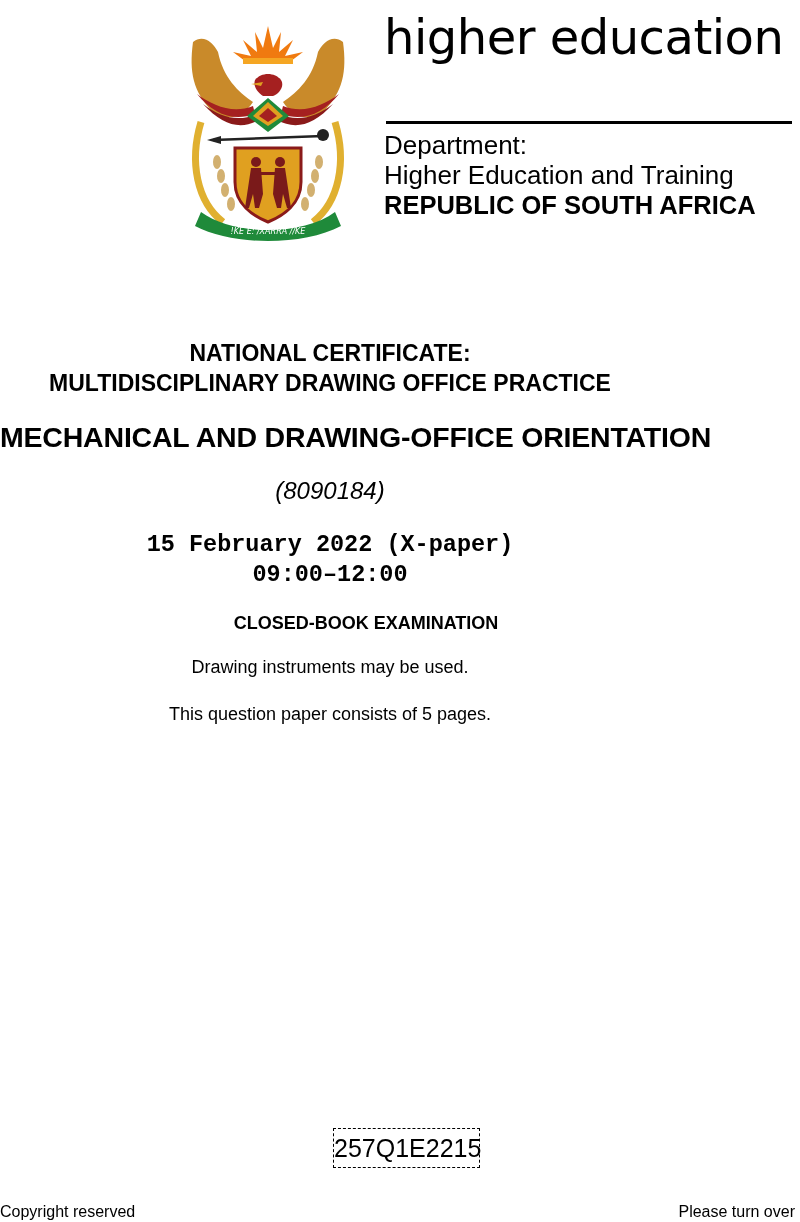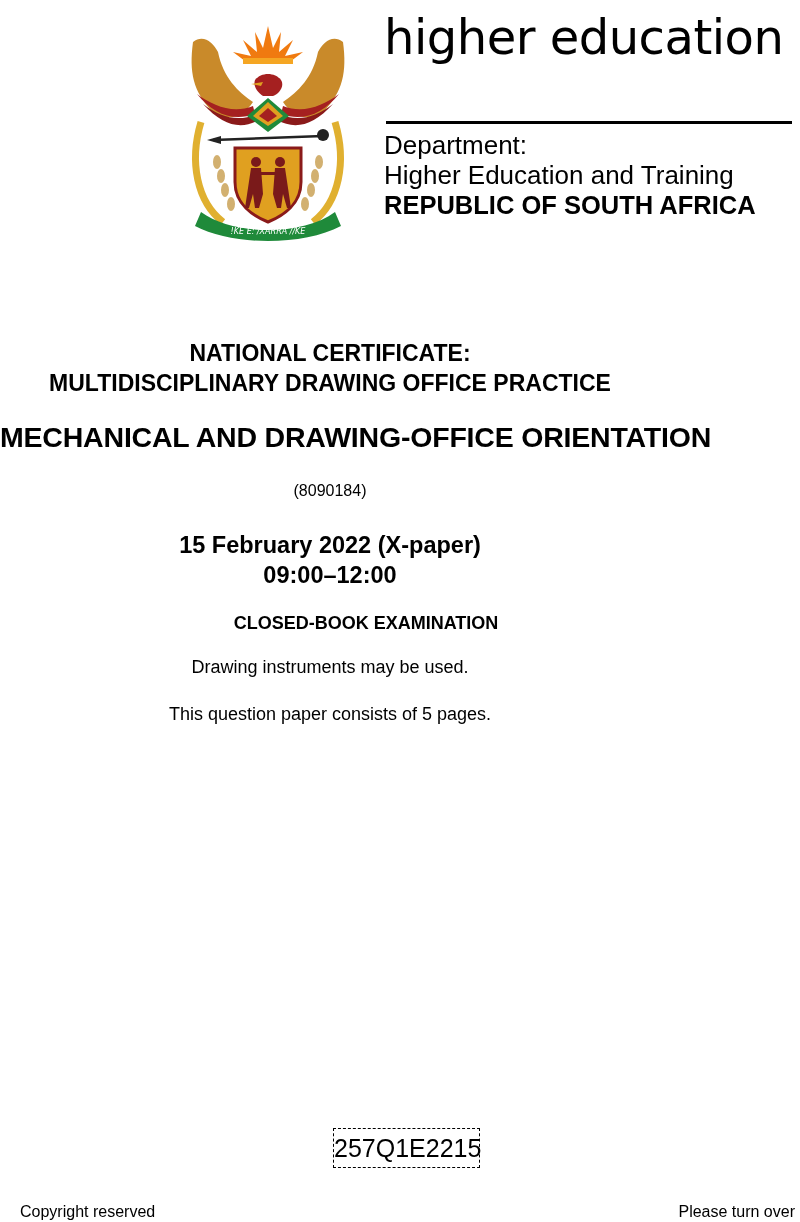--- a/index.html
+++ b/index.html
@@ -9,29 +9,29 @@
 
   .brand { position: absolute; left: 384px; top: 14px; width: 410px; }
   .brand-line { font-family: "DejaVu Sans", sans-serif; font-size: 48px; line-height: 46px; letter-spacing: -0.5px; white-space: nowrap; }
   .brand-rule { position: absolute; left: 2px; top: 107px; width: 406px; height: 3px; background: #000; }
   .dept { position: absolute; left: 384px; top: 130px; width: 420px; font-size: 26px; line-height: 30px; white-space: nowrap; }
   .dept .bold { font-weight: bold; font-size: 25.5px; }
 
   .center { position: absolute; left: 0; width: 660px; text-align: center; white-space: nowrap; }
   .cert { top: 338px; font-weight: bold; font-size: 23px; line-height: 30px; }
   .subject { top: 420px; font-weight: bold; font-size: 28.5px; line-height: 34px; letter-spacing: -0.2px; }
-  .code { top: 476px; font-size: 16px; line-height: 30px; }
-  .date { top: 530px; font-weight: bold; font-size: 23.5px; line-height: 30px; }
+  .code { top: 476px; font-size: 24px; line-height: 30px; font-style: italic; }
+  .date { top: 530px; font-weight: bold; font-size: 23.5px; line-height: 30px; font-family: Liberation Mono, monospace; }
   .closed { top: 612px; font-weight: bold; font-size: 18px; line-height: 22px; margin-left: 36px; }
   .instr { top: 656px; font-weight: normal; font-size: 18px; line-height: 22px; }
   .pages { top: 703px; font-weight: normal; font-size: 18px; line-height: 22px; }
 
   .barcode-box { position: absolute; left: 333px; top: 1128px; width: 147px; height: 40px; border: 1.5px dashed #000; box-sizing: border-box; text-align: center; font-size: 25px; line-height: 38px; }
 
-  .footer { position: absolute; top: 1203px; font-size: 16px; line-height: 18px; padding-left: 20px; }
+  .footer { position: absolute; top: 1203px; font-size: 16px; line-height: 18px; }
   .footer.left { left: 0; }
   .footer.right { right: 5px; }
 </style>
 </head>
 <body>
 
 <div class="logo">
   <svg width="170" height="220" viewBox="0 0 170 220">
 
     <g>

